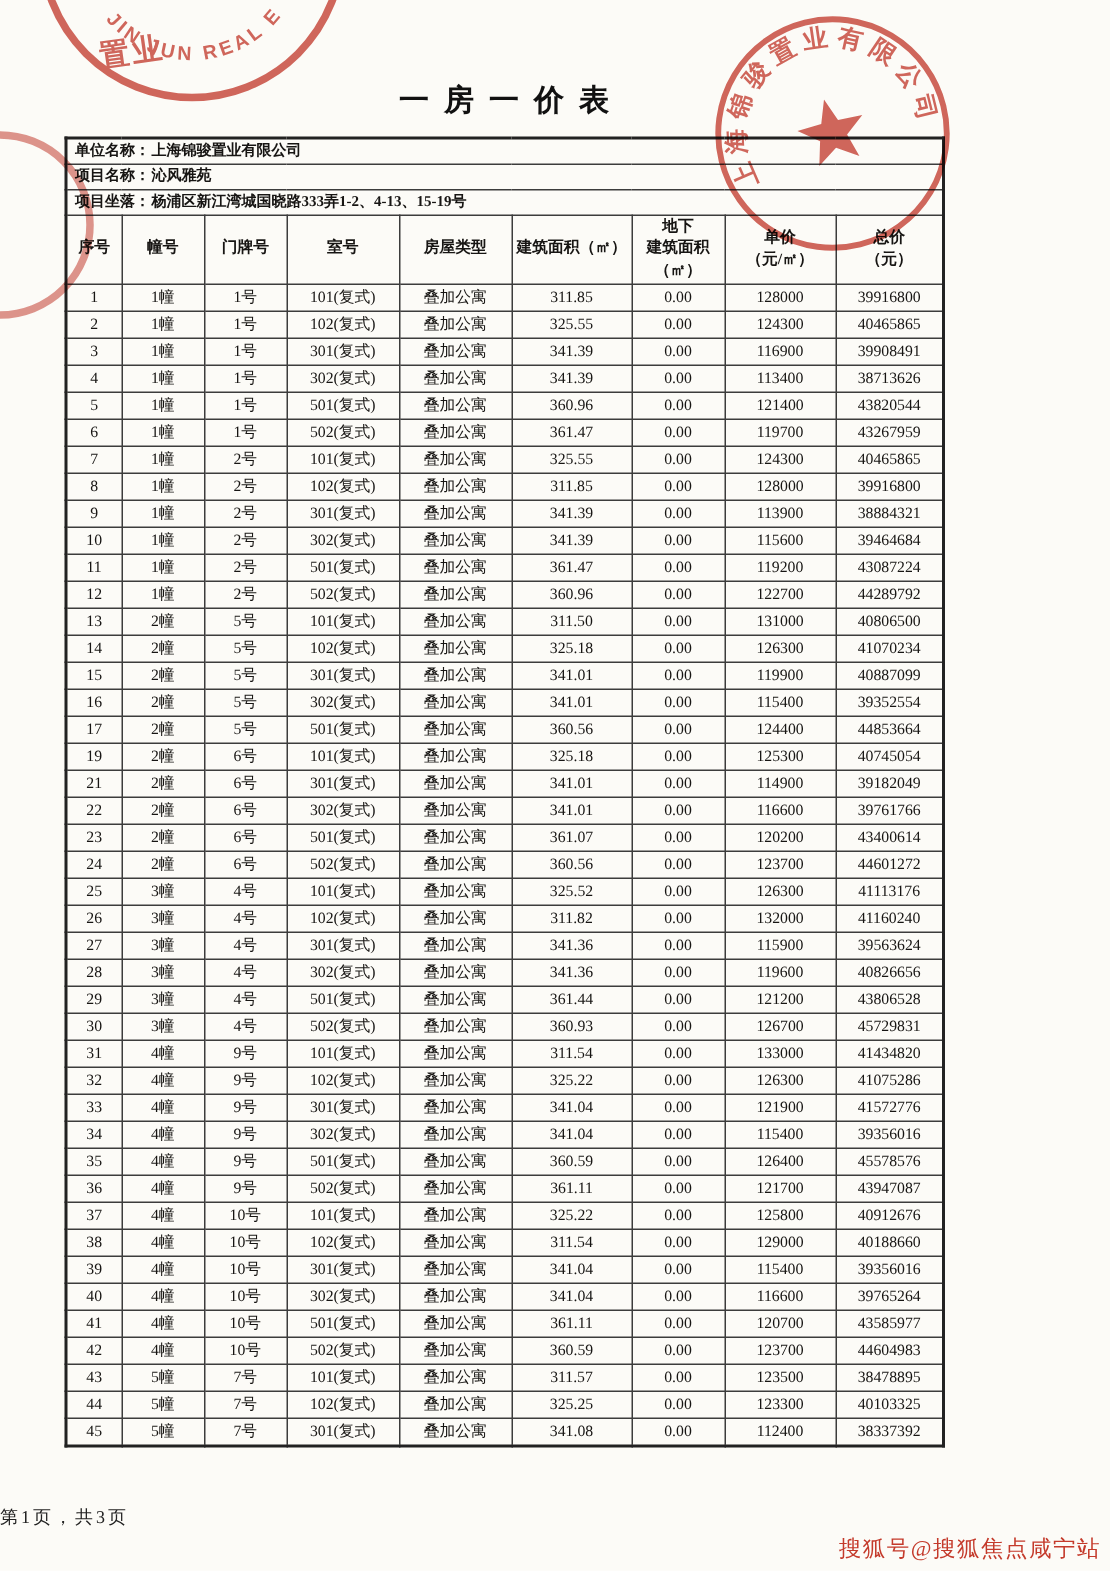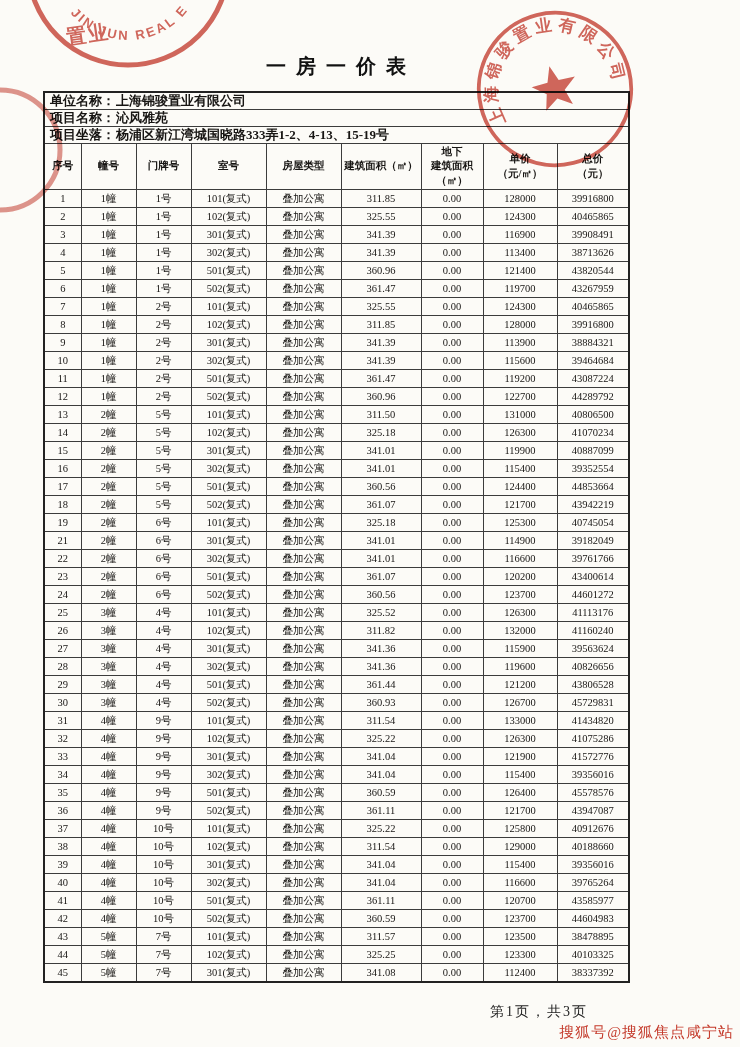--- a/index.html
+++ b/index.html
@@ -26,21 +26,21 @@
     width: 586px;
     table-layout: fixed;
     border-collapse: collapse;
     border: 2px solid #222;
     background: transparent;
   }
   td, th { border: 1px solid #3c3c3c; }
   .info-row td {
     height: 16px;
     line-height: 16px;
-    font-size: 13px;
+    font-size: 10px;
     font-weight: bold;
     text-align: left;
     padding: 0 5px;
     white-space: nowrap;
     overflow: hidden;
   }
   .info-row .lbl { margin-right: 1px; }
   .header-row th {
     height: 46px;
     font-size: 10.5px;
@@ -57,22 +57,22 @@
     font-size: 10.5px;
     text-align: center;
     white-space: nowrap;
     overflow: hidden;
   }
   .footer {
     position: absolute;
     left: 0;
     top: 1003px;
     width: 588px;
-    text-align: right;
-    font-size: 14px;
+    text-align: left;
+    font-size: 12px;
     color: #222;
     letter-spacing: 2px;
   }
   .watermark {
     position: absolute;
     right: 6px;
     top: 1023px;
     font-size: 15px;
     font-weight: normal;
     color: #c43a2b;
@@ -330,31 +330,20 @@
           <td>2幢</td>
           <td>5号</td>
           <td>501(复式)</td>
           <td>叠加公寓</td>
           <td>360.56</td>
           <td>0.00</td>
           <td>124400</td>
           <td>44853664</td>
         </tr>
         <tr>
-          <td>18</td>
-          <td>2幢</td>
-          <td>5号</td>
-          <td>502(复式)</td>
-          <td>叠加公寓</td>
-          <td>361.07</td>
-          <td>0.00</td>
-          <td>121700</td>
-          <td>43942219</td>
-        </tr>
-        <tr>
           <td>19</td>
           <td>2幢</td>
           <td>6号</td>
           <td>101(复式)</td>
           <td>叠加公寓</td>
           <td>325.18</td>
           <td>0.00</td>
           <td>125300</td>
           <td>40745054</td>
         </tr>

